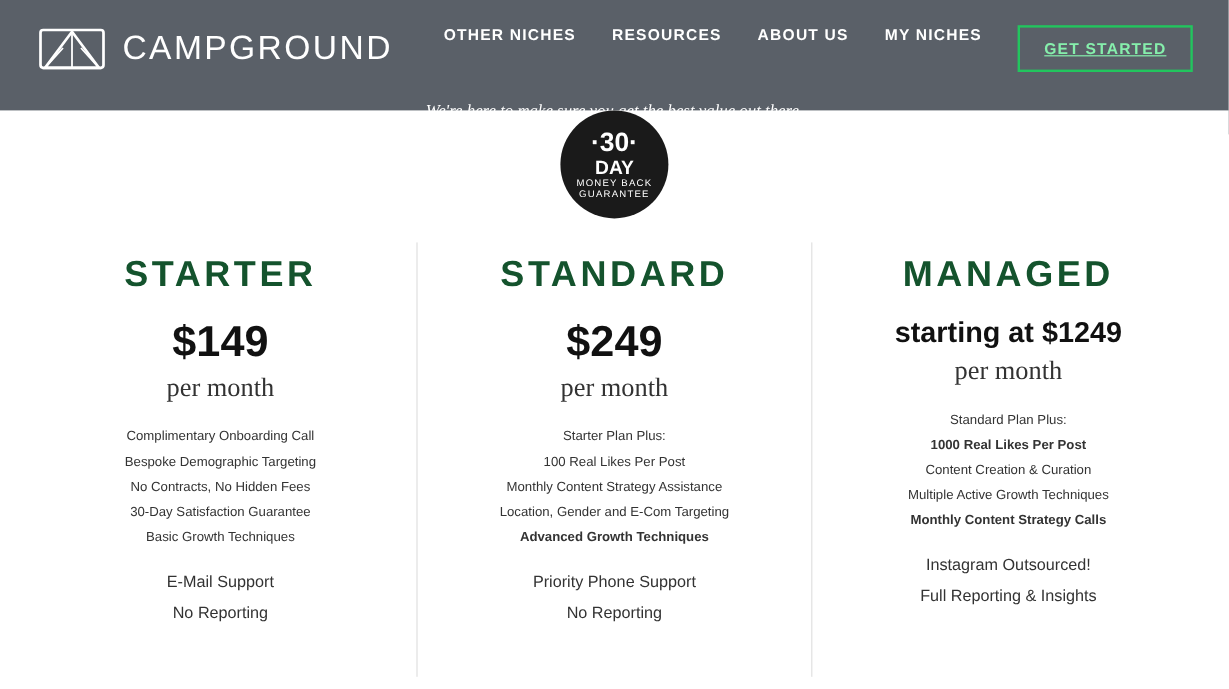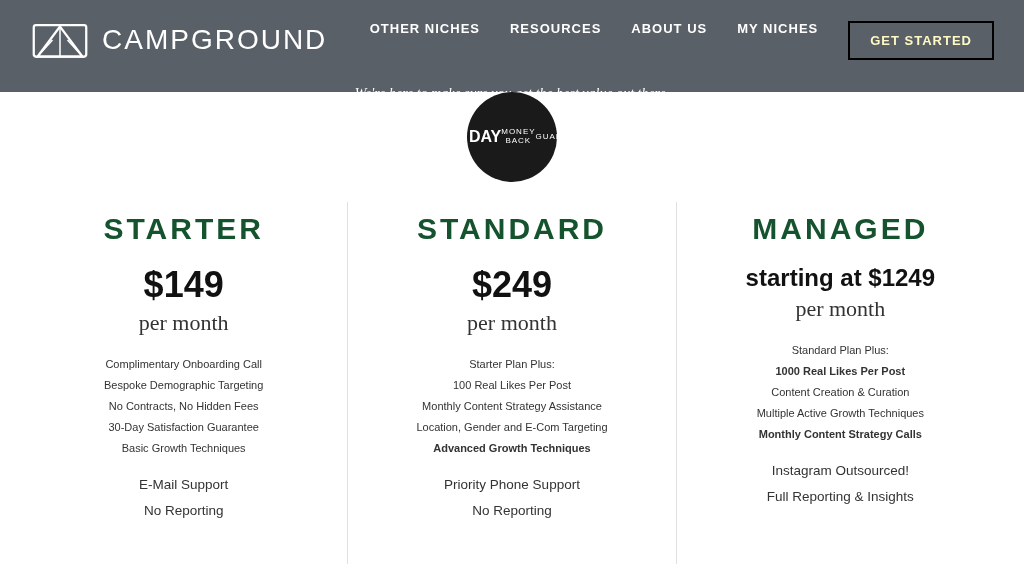--- a/index.html
+++ b/index.html
@@ -38,29 +38,30 @@
     }
     .nav-link {
       color: #fff;
       text-decoration: none;
       font-size: 13px;
       letter-spacing: 1px;
       font-family: Arial, sans-serif;
       font-weight: 600;
     }
     .get-started-btn {
-      border: 2px solid #000000;
-      color: #fef9c3;
+      border: 2px solid #22c55e;
+      color: #86efac;
       background: transparent;
       padding: 10px 20px;
       font-size: 13px;
       letter-spacing: 1px;
       font-family: Arial, sans-serif;
       font-weight: 600;
       cursor: pointer;
+      text-decoration: underline;
     }
 
     
     .sub-banner {
       background: #5a6068;
       text-align: center;
       padding: 6px 0 10px;
       color: #fff;
       font-size: 14px;
       font-style: italic;
@@ -78,21 +79,21 @@
       justify-content: center;
       margin-top: -20px;
       margin-bottom: 20px;
     }
     .badge {
       width: 90px;
       height: 90px;
       background: #1a1a1a;
       border-radius: 50%;
       display: flex;
-      flex-direction: row;
+      flex-direction: column;
       align-items: center;
       justify-content: center;
       color: #fff;
       text-align: center;
       line-height: 1.1;
     }
     .badge-number {
       font-size: 22px;
       font-weight: 900;
       font-family: Arial, sans-serif;

